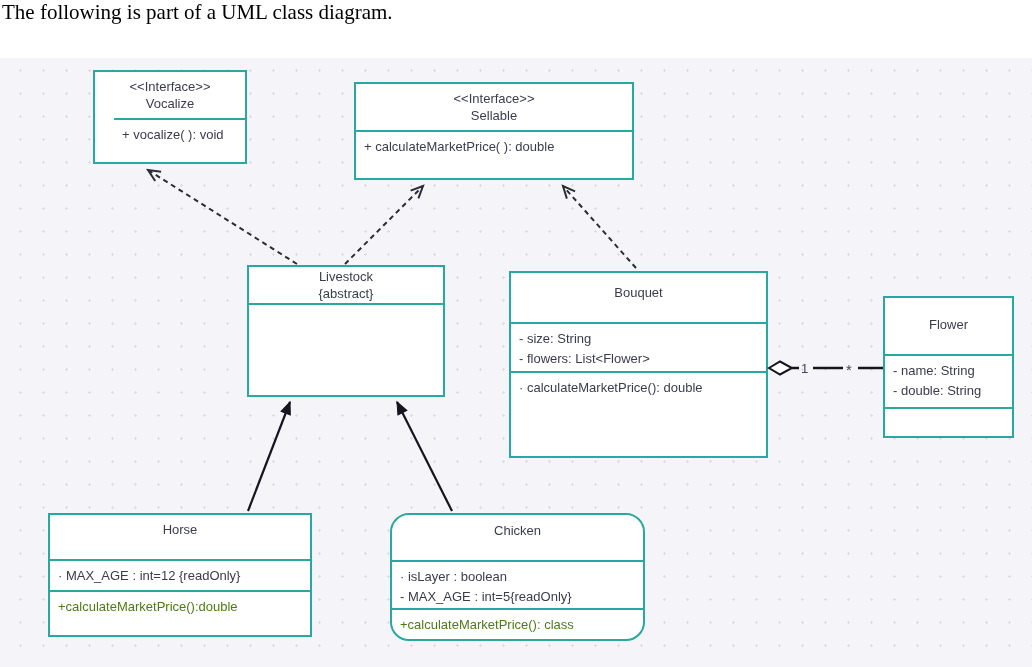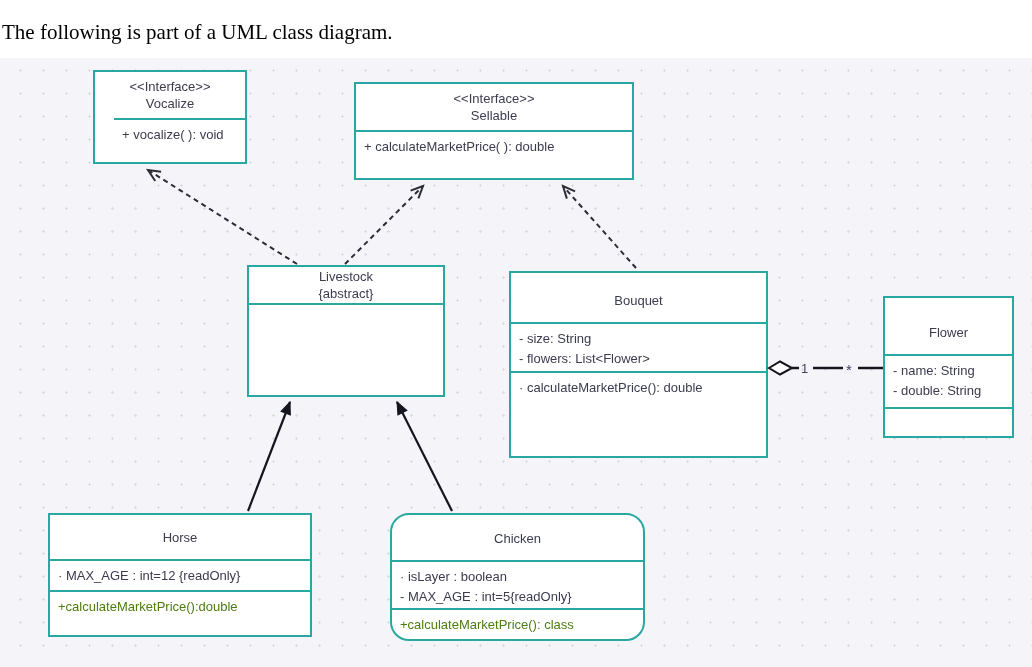--- a/index.html
+++ b/index.html
@@ -1,32 +1,32 @@
 <!DOCTYPE html>
 <html><head>
 <meta charset="utf-8">
 <style>
   html,body{margin:0;padding:0;}
   body{font-family:"Liberation Sans","DejaVu Sans",sans-serif;background:#ffffff;}
   #stage{position:relative;width:1032px;height:667px;overflow:hidden;background:#ffffff;}
 
-  .intro{position:absolute;left:2px;top:20px;font-family:"Liberation Serif","DejaVu Serif",serif;
+  .intro{position:absolute;left:2px;top:0;font-family:"Liberation Serif","DejaVu Serif",serif;
          font-size:21px;color:#000000;white-space:nowrap;}
 
   #canvas{position:absolute;left:0;top:58px;width:1032px;height:609px;background:#f5f5f9;
           background-image:radial-gradient(#dcdce5 1.15px, transparent 1.25px);
           background-size:23px 23px;background-position:9px 1px;}
 
   .uml-box{position:absolute;background:#ffffff;border:2px solid #29a8a2;box-sizing:border-box;
            color:#3b3b4f;font-size:13px;}
   .cmp{box-sizing:border-box;overflow:hidden;}
   .cmp + .cmp{border-top:2px solid #29a8a2;}
   .hdr{display:flex;flex-direction:column;align-items:center;justify-content:center;
        text-align:center;line-height:17px;}
-  .hdr.bottom{justify-content:flex-end;padding-bottom:13px;}
+  .hdr.bottom{justify-content:flex-end;padding-bottom:21px;}
   .members{padding:5px 8px 0 8px;line-height:20px;text-align:left;white-space:nowrap;}
   .members.dim{color:#4d7c0f;}
 
   #edges{position:absolute;left:0;top:0;width:1032px;height:667px;pointer-events:none;}
   .mult{font-size:13px;fill:#42425a;font-family:"Liberation Sans","DejaVu Sans",sans-serif;}
 </style>
 </head>
 <body>
 
 <div id="stage">

